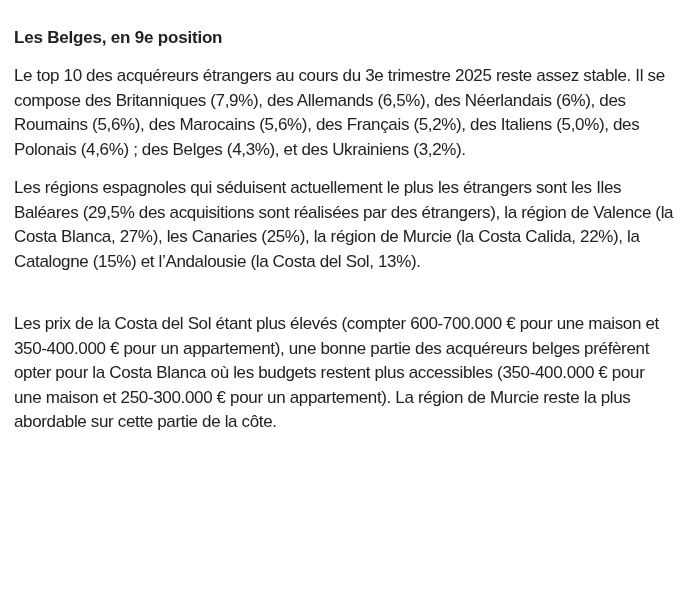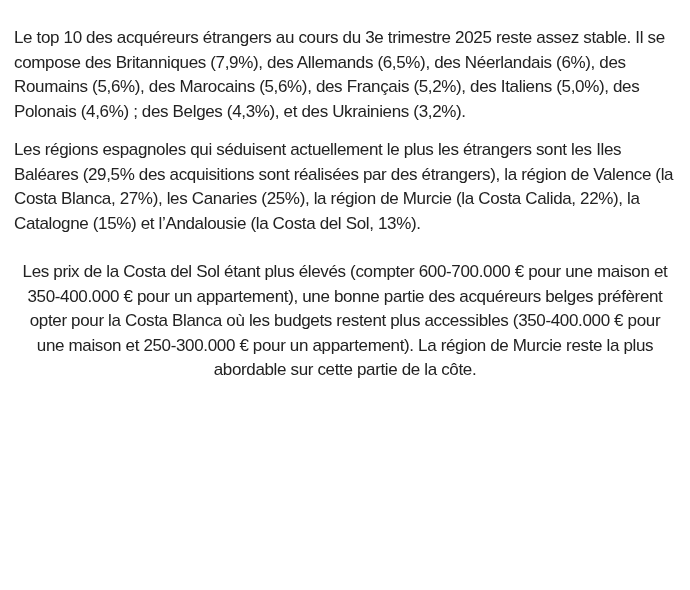--- a/index.html
+++ b/index.html
@@ -26,24 +26,24 @@
       margin: 0 0 14px 0;
       letter-spacing: -0.2px;
     }
     .para {
       font-size: 17px;
       line-height: 24.5px;
       margin: 0 0 14px 0;
       letter-spacing: -0.35px;
     }
     .para.gap-before {
-      margin-top: 24px;
-      text-align: center;
+      margin-top: 38px;
     }
   </style>
 </head>
 <body>
 
 <div class="article">
+  <div class="heading">Les Belges, en 9e position</div>
   <p class="para">Le top 10 des acquéreurs étrangers au cours du 3e trimestre 2025 reste assez stable. Il se compose des Britanniques (7,9%), des Allemands (6,5%), des Néerlandais (6%), des Roumains (5,6%), des Marocains (5,6%), des Français (5,2%), des Italiens (5,0%), des Polonais (4,6%) ; des Belges (4,3%), et des Ukrainiens (3,2%).</p>
   <p class="para">Les régions espagnoles qui séduisent actuellement le plus les étrangers sont les Iles Baléares (29,5% des acquisitions sont réalisées par des étrangers), la région de Valence (la Costa Blanca, 27%), les Canaries (25%), la région de Murcie (la Costa Calida, 22%), la Catalogne (15%) et l’Andalousie (la Costa del Sol, 13%).</p>
   <p class="para gap-before">Les prix de la Costa del Sol étant plus élevés (compter 600-700.000 € pour une maison et 350-400.000 € pour un appartement), une bonne partie des acquéreurs belges préfèrent opter pour la Costa Blanca où les budgets restent plus accessibles (350-400.000 € pour une maison et 250-300.000 € pour un appartement). La région de Murcie reste la plus abordable sur cette partie de la côte.</p>
 </div>
 
 </body></html>

